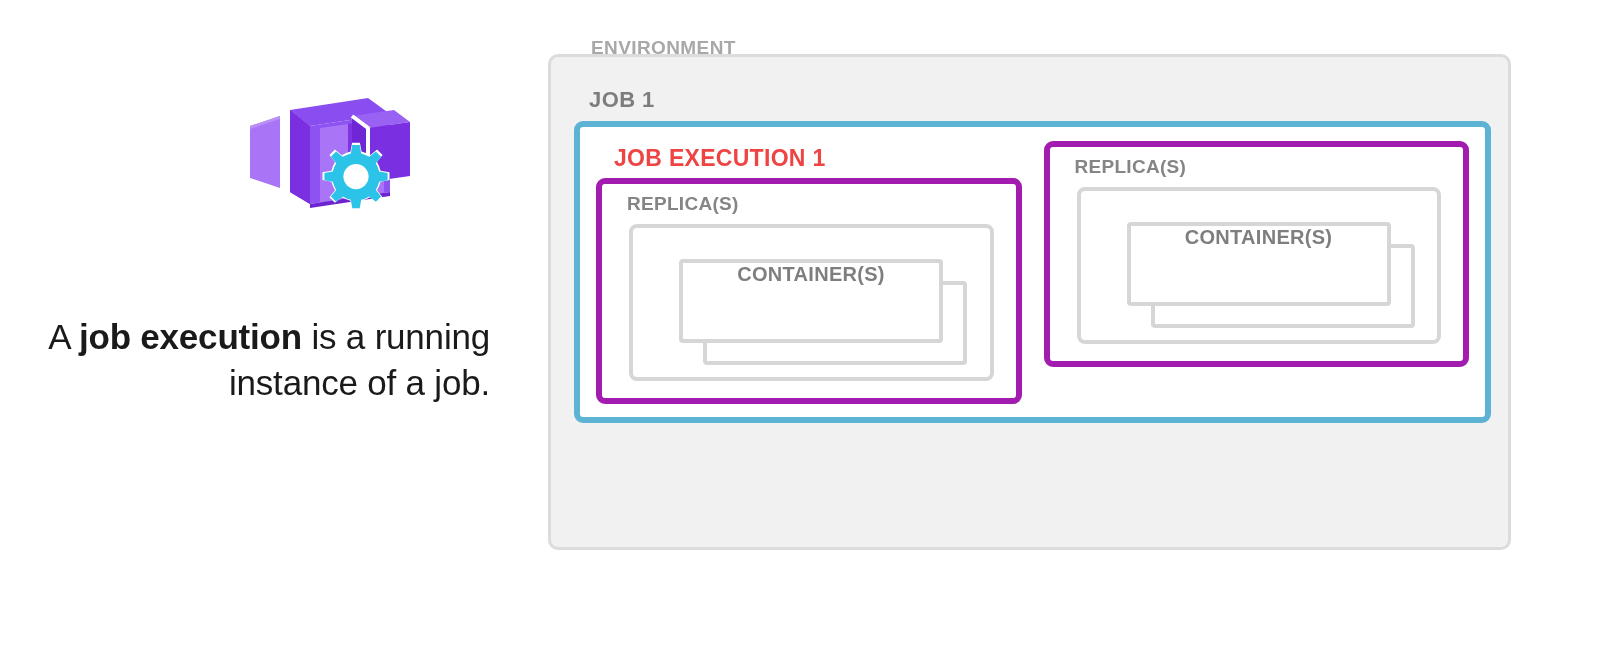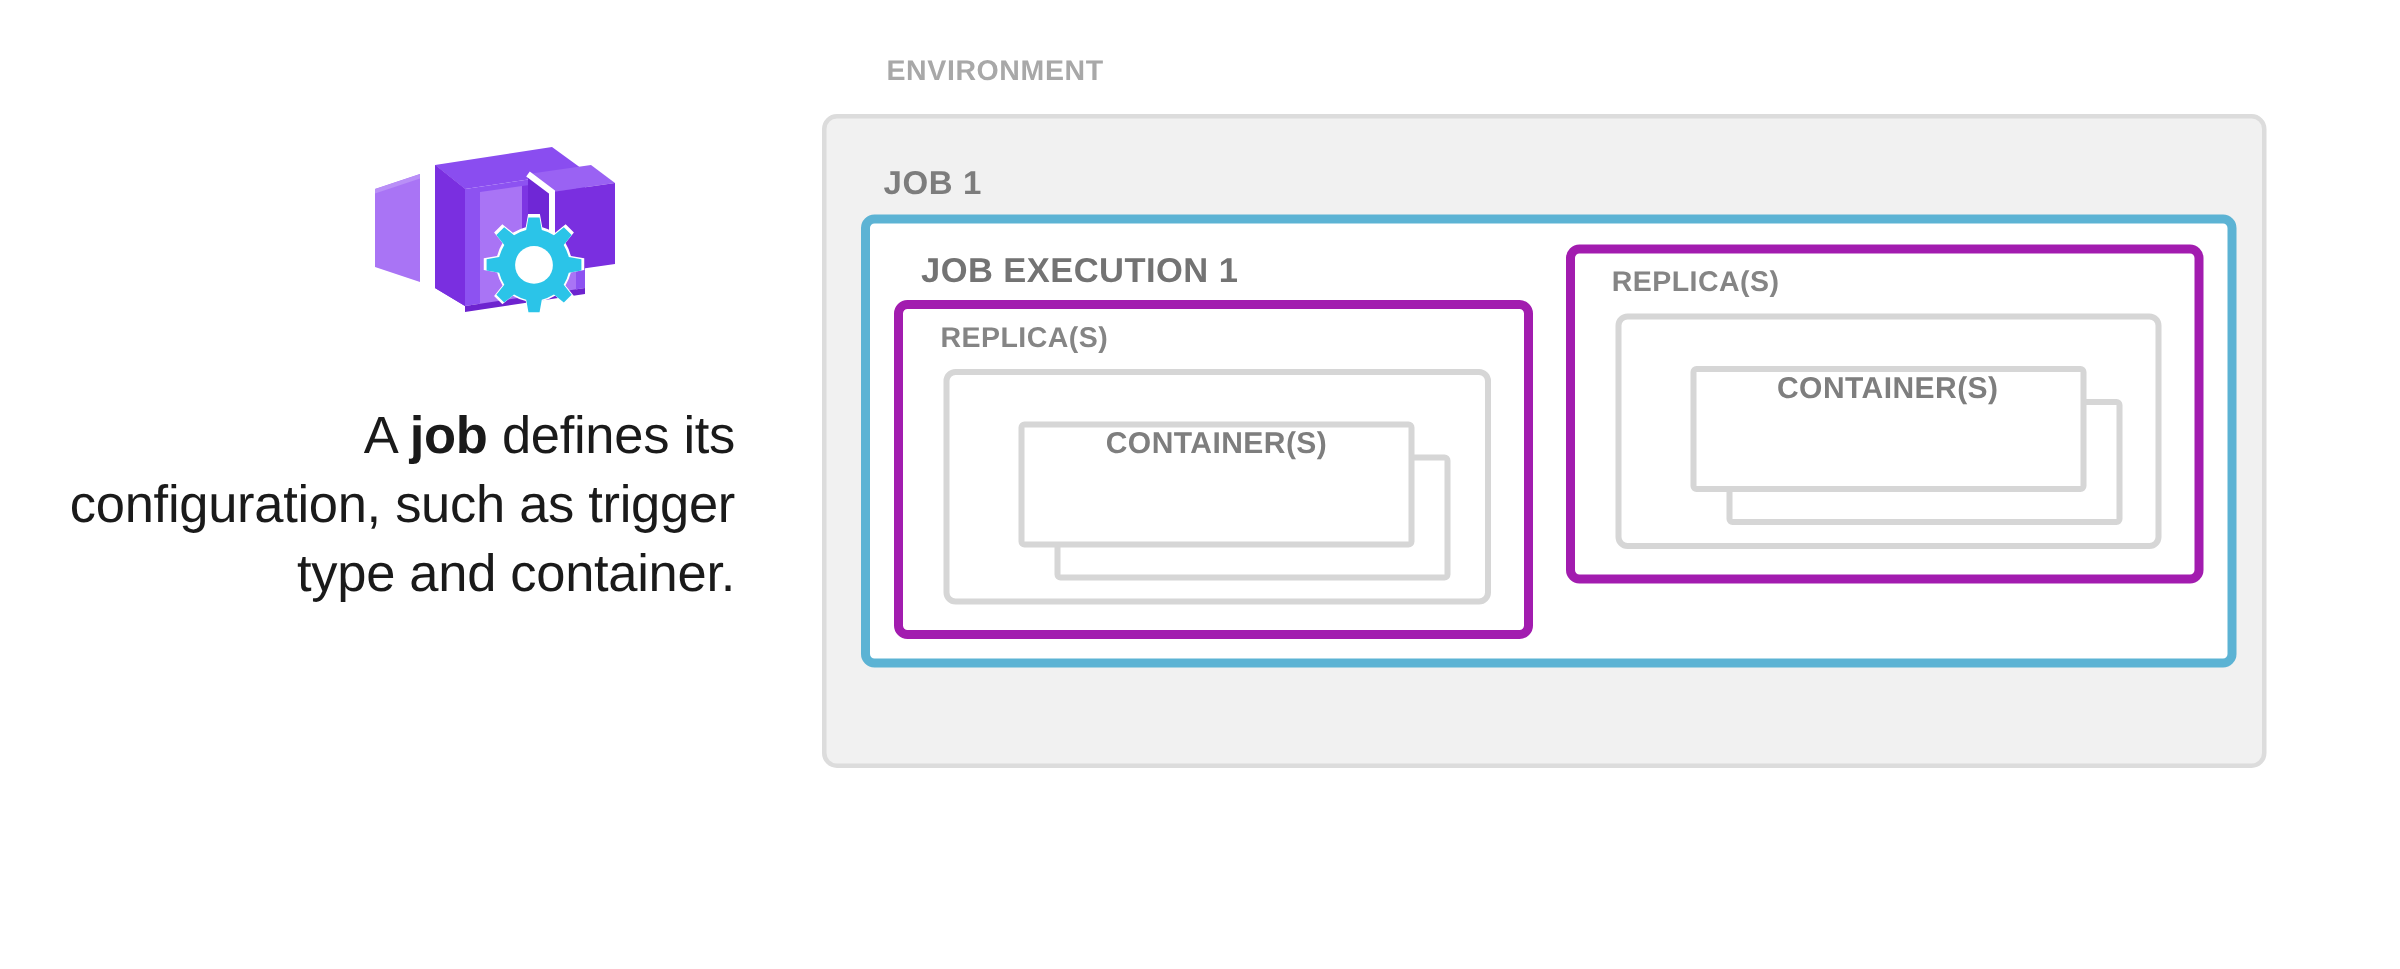--- a/index.html
+++ b/index.html
@@ -69,23 +69,23 @@
     top: 37px;
     font-size: 19px;
     font-weight: 700;
     color: #a8a8a8;
     letter-spacing: 0.4px;
   }
 
   .env-box {
     position: absolute;
     left: 548px;
-    top: 76px;
+    top: 54px;
     width: 963px;
-    height: 436px;
+    height: 496px;
     background: #f1f1f1;
     border: 3px solid #dcdcdc;
     border-radius: 10px;
     box-sizing: border-box;
   }
 
   .job-label {
     position: absolute;
     left: 38px;
     top: 30px;
@@ -114,21 +114,21 @@
   }
 
   .exec-col {
     width: 430px;
     position: relative;
   }
 
   .exec-label {
     font-size: 23px;
     font-weight: 700;
-    color: #737373;
+    color: #ef4444;
     letter-spacing: 0.3px;
     margin: 4px 0 6px 18px;
   }
 
   
   .replica-box {
     position: relative;
     height: 226px;
     border: 6px solid #a21caf;
     border-radius: 9px;
@@ -270,21 +270,21 @@
                      A 30,30 0 0 1 -19.8,-20.7
                      L -25.1,-27.3 L -19.9,-32.5 L -13.3,-27.2
                      A 30,30 0 0 1 -5.2,-30.6 Z" transform="translate(0,8)" fill="#2bc4e8"></path>
             <circle cx="0" cy="-7.4" r="12.6" fill="#ffffff" transform="translate(0,8)"></circle>
           </g>
         </g>
       </svg>
     </div>
 
     <div class="caption-block">
-      <p class="first"><span>A </span><b>job</b><span> defines its configuration, such as trigger type and container.</span></p>
+      <p class="second"><span>A </span><b>job execution</b><span> is a running instance of a job.</span></p>
     </div>
   </div>
 
   <div class="env-label">ENVIRONMENT</div>
 
   <div class="env-box">
 
     <div class="job-label">JOB 1</div>
 
     <div class="cyan-box">

